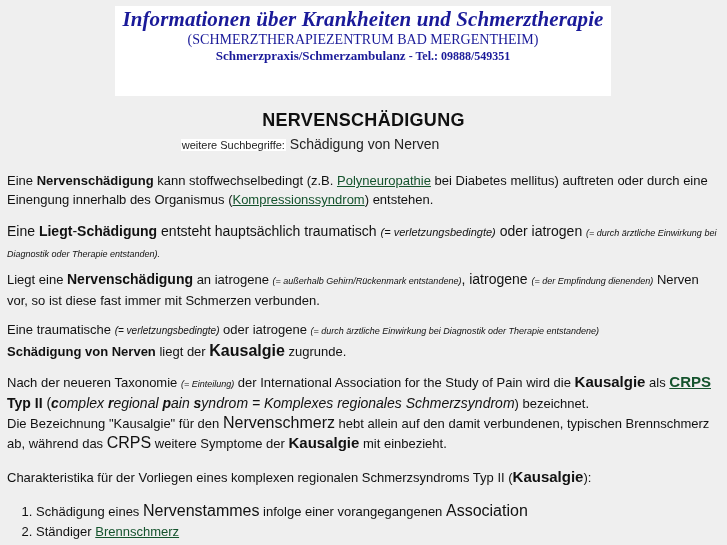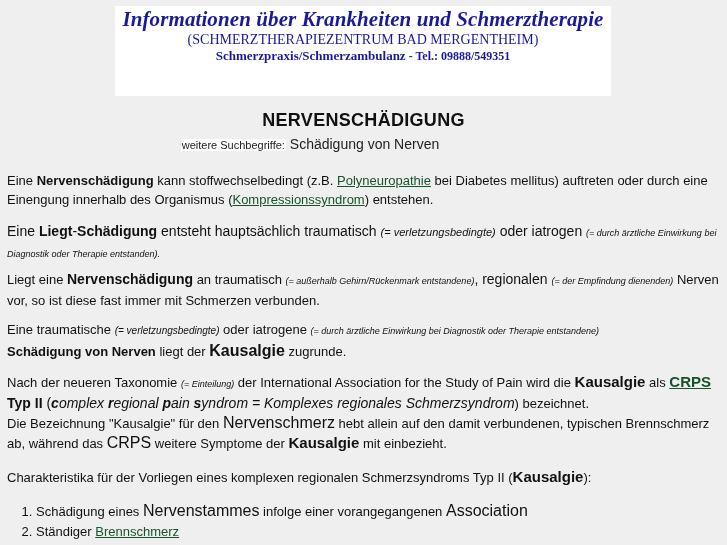--- a/index.html
+++ b/index.html
@@ -61,21 +61,21 @@
 </div>
 
 <div class="title">NERVENSCHÄDIGUNG</div>
 <div class="subtitle"><span class="lbl">weitere Suchbegriffe:</span><span> Schädigung von Nerven</span></div>
 
 <div class="content">
   <p class="p1"><span>Eine </span><b>Nervenschädigung</b><span> kann stoffwechselbedingt (z.B. </span><a href="#">Polyneuropathie</a><span> bei Diabetes mellitus) auftreten oder durch eine Einengung innerhalb des Organismus (</span><a href="#">Kompressionssyndrom</a><span>) entstehen.</span></p>
 
   <p class="p2"><span class="big">Eine </span><b class="big">Liegt</b><span class="big">-</span><b class="big">Schädigung</b><span class="big"> entsteht hauptsächlich traumatisch </span><span class="it" style="font-size:11px">(= verletzungsbedingte)</span><span class="big"> oder iatrogen </span><span class="sm">(= durch ärztliche Einwirkung bei Diagnostik oder Therapie entstanden).</span></p>
 
-  <p class="p3"><span>Liegt eine </span><b class="big">Nervenschädigung</b><span> an traumatisch </span><span class="sm">(= außerhalb Gehirn/Rückenmark entstandene)</span><span class="big">, regionalen </span><span class="sm">(= der Empfindung dienenden)</span><span> Nerven vor, so ist diese fast immer mit Schmerzen verbunden.</span></p>
+  <p class="p3"><span>Liegt eine </span><b class="big">Nervenschädigung</b><span> an iatrogene </span><span class="sm">(= außerhalb Gehirn/Rückenmark entstandene)</span><span class="big">, iatrogene </span><span class="sm">(= der Empfindung dienenden)</span><span> Nerven vor, so ist diese fast immer mit Schmerzen verbunden.</span></p>
 
   <p class="p4"><span>Eine traumatische </span><span class="it" style="font-size:10px">(= verletzungsbedingte)</span><span> oder iatrogene </span><span class="sm">(= durch ärztliche Einwirkung bei Diagnostik oder Therapie entstandene)</span><br><b>Schädigung von Nerven</b><span> liegt der </span><b class="lg">Kausalgie</b><span> zugrunde.</span></p>
 
   <p class="p5"><span>Nach der neueren Taxonomie </span><span class="sm">(= Einteilung)</span><span> der International Association for the Study of Pain wird die </span><b class="kb">Kausalgie</b><span> als </span><a href="#" class="crps">CRPS</a><br><b class="big">Typ II</b><span class="big"> (</span><b class="it big">c</b><span class="it big">omplex </span><b class="it big">r</b><span class="it big">egional </span><b class="it big">p</b><span class="it big">ain </span><b class="it big">s</b><span class="it big">yndrom = Komplexes regionales Schmerzsyndrom</span><span>) bezeichnet.</span><br><span>Die Bezeichnung "Kausalgie" für den </span><span class="lg">Nervenschmerz</span><span> hebt allein auf den damit verbundenen, typischen Brennschmerz ab, während das </span><span class="lg">CRPS</span><span> weitere Symptome der </span><b class="kb">Kausalgie</b><span> mit einbezieht.</span></p>
 
   <p class="p6"><span>Charakteristika für der Vorliegen eines komplexen regionalen Schmerzsyndroms Typ II (</span><b class="kb">Kausalgie</b><span>):</span></p>
 
   <ol class="list">
     <li><span>Schädigung eines </span><span class="lg">Nervenstammes</span><span> infolge einer vorangegangenen </span><span class="lg">Association</span></li>
     <li><span>Ständiger </span><a href="#">Brennschmerz</a></li>

